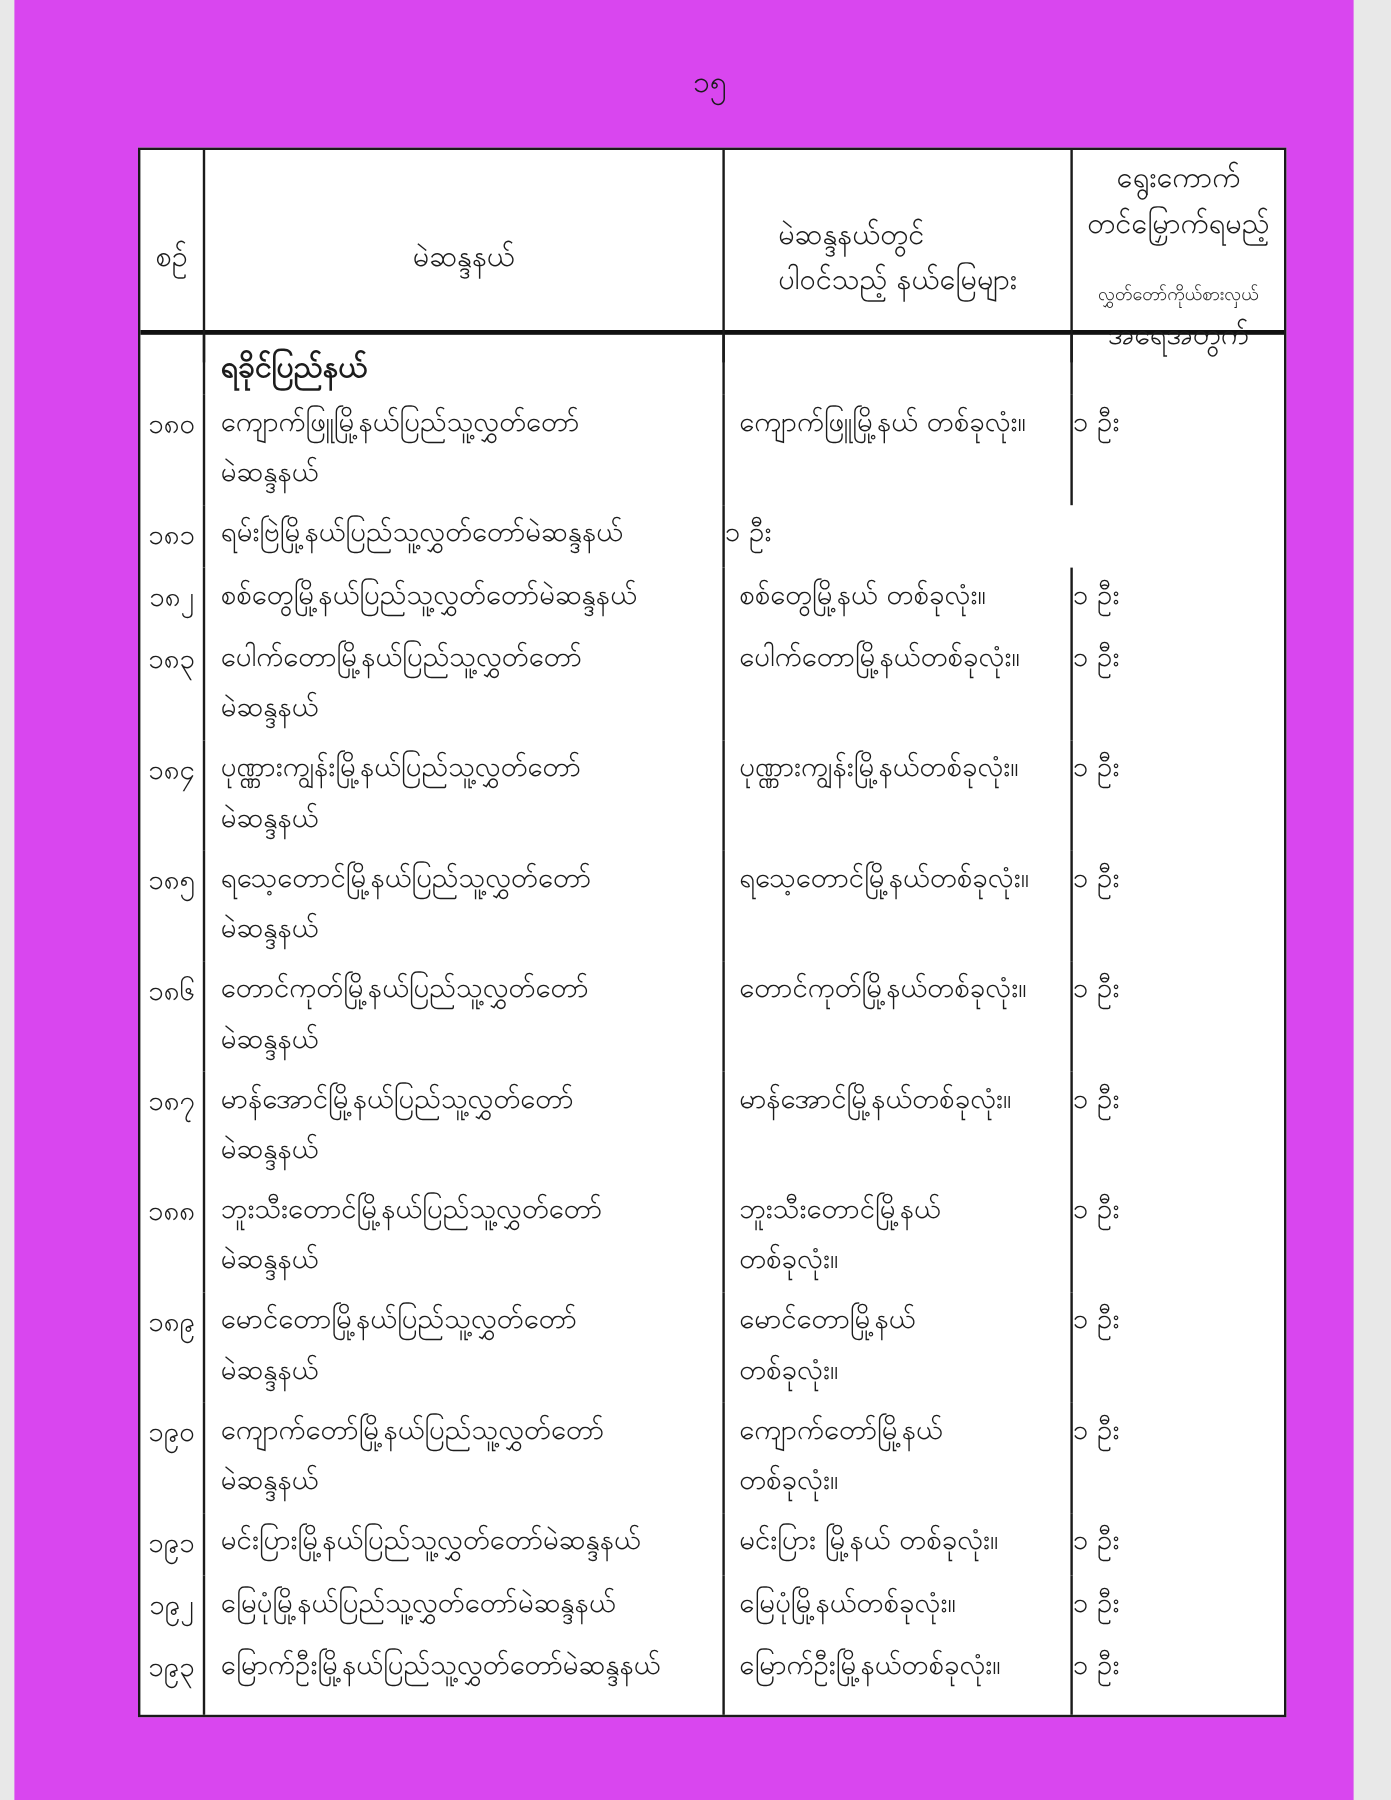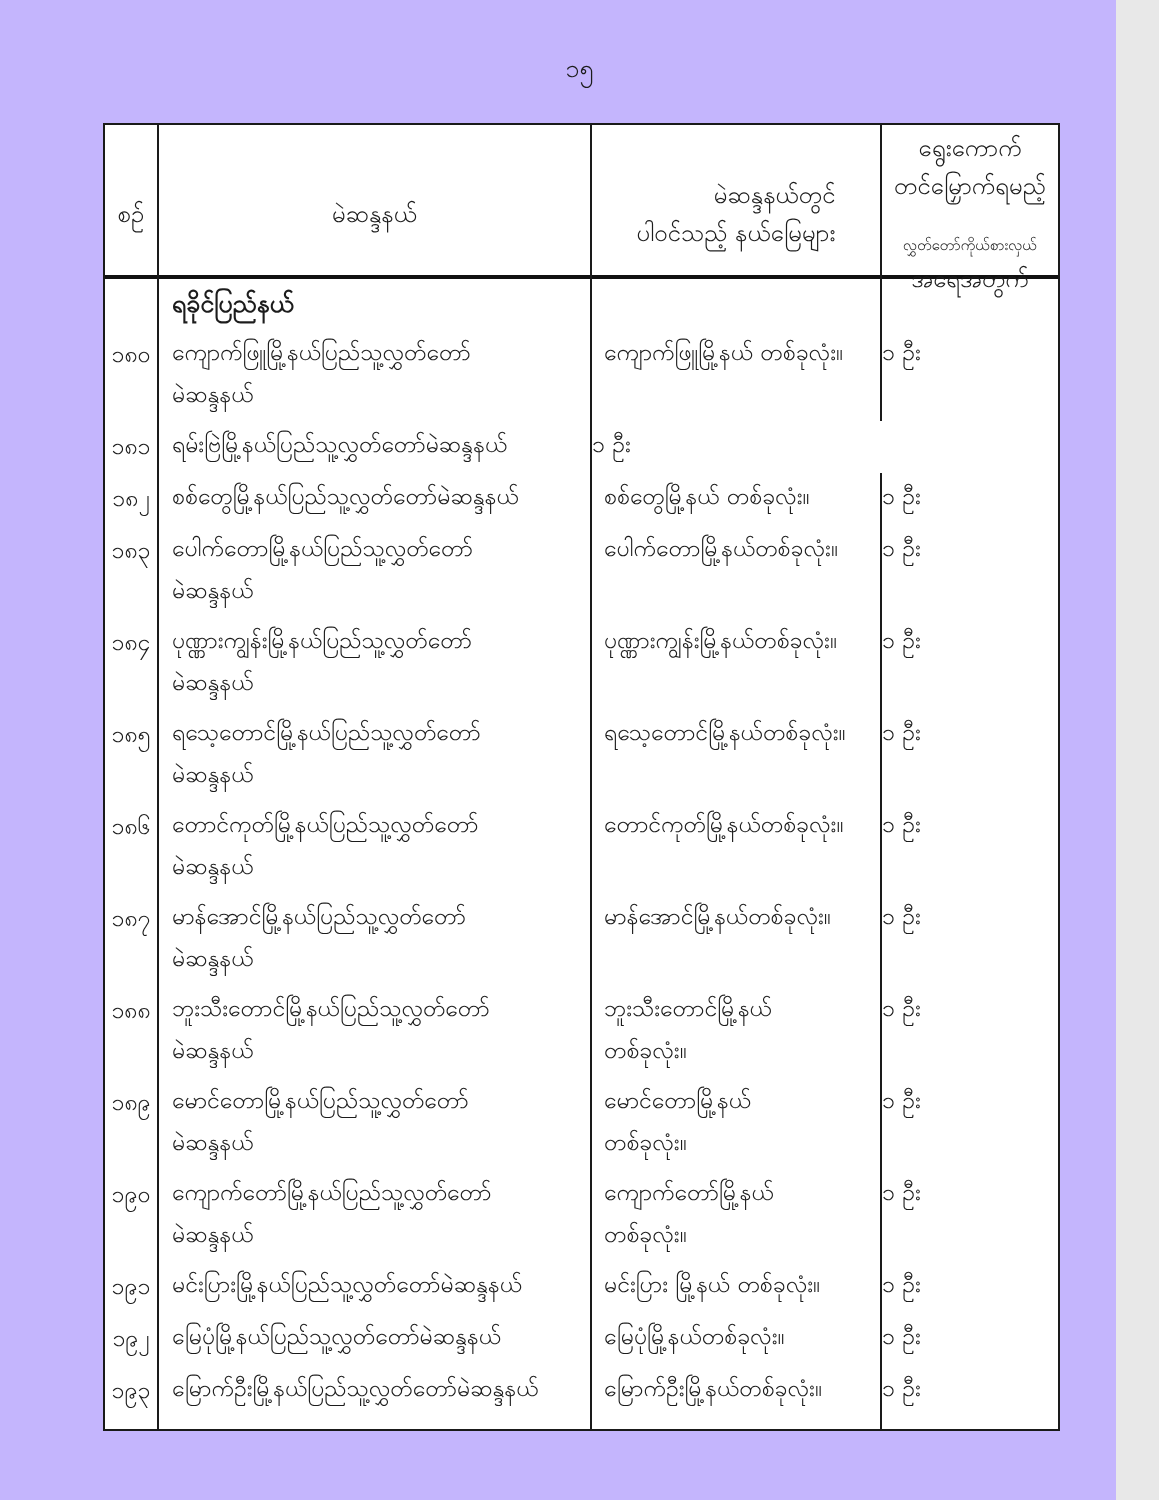--- a/index.html
+++ b/index.html
@@ -3,23 +3,23 @@
 <meta charset="utf-8">
 <style>
   * { margin: 0; padding: 0; box-sizing: border-box; }
   html, body { background: #e8e8e8; }
   body {
     width: 1159px; height: 1500px;
     font-family: "DejaVu Sans", sans-serif;
     position: relative;
   }
   .page {
-    position: absolute; left: 0; top: 0;
+    position: absolute; left: 12px; top: 0;
     width: 1116px; height: 1500px;
-    background: #c4b5fd;
+    background: #d946ef;
     color: #1c1c1c;
   }
   .page-number {
     position: absolute;
     top: 52px; left: 0; width: 1159px;
     text-align: center;
     font-size: 25px;
     color: #1c1c1c;
   }
   .tbl {
@@ -33,21 +33,21 @@
     display: grid;
     grid-template-columns: 54px 433px 290px 1fr;
     border-bottom: 4px solid #111;
     height: 154px;
   }
   .th {
     display: flex;
     flex-direction: column;
     align-items: center;
     justify-content: center;
-    text-align: right;
+    text-align: left;
     font-size: 24px;
     line-height: 38px;
     border-right: 2px solid #1a1a1a;
     white-space: pre-line;
     padding: 4px 2px;
   }
   .th:last-child { border-right: none; }
   .th .hline { display: block; }
   .th .hline.small { font-size: 15px; line-height: 30px; margin-top: 25px; }
   .tbody { width: 100%; }
@@ -61,21 +61,21 @@
     line-height: 42px;
     padding-bottom: 6px;
     white-space: pre-line;
     vertical-align: top;
   }
   .c:last-child { border-right: none; }
   .c1 { text-align: center; padding-top: 4px; }
   .c2 { padding-left: 13px; padding-right: 18px; padding-top: 2px; }
   .c3 { padding-left: 12px; padding-right: 10px; padding-top: 2px; }
   .c4 { text-align: left; padding-top: 2px; }
-  .section-row .c { padding-bottom: 0; font-family: Liberation Mono, monospace; }
+  .section-row .c { padding-bottom: 0; }
   .section-title {
     font-weight: bold;
     font-size: 25px;
     line-height: 46px;
     padding-top: 4px;
   }
   .row:last-child .c { padding-bottom: 18px; }
 </style>
 </head>
 <body>

